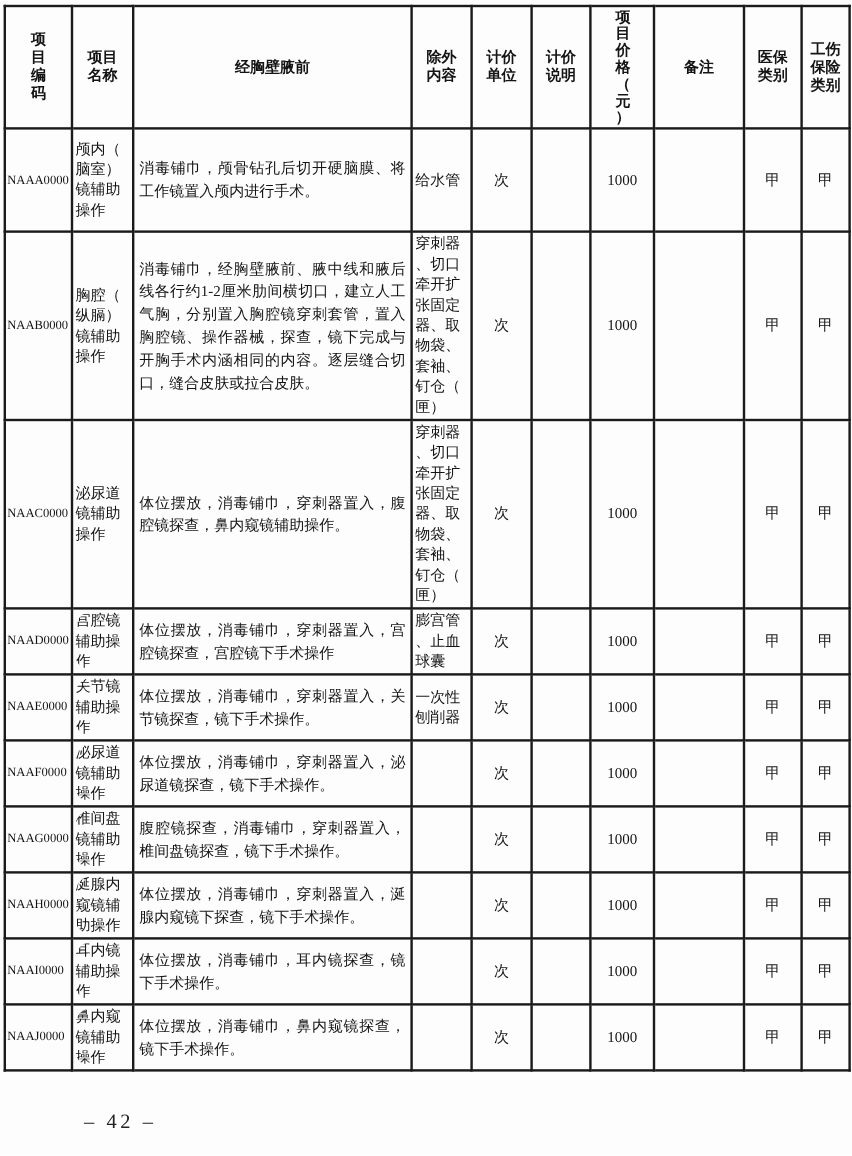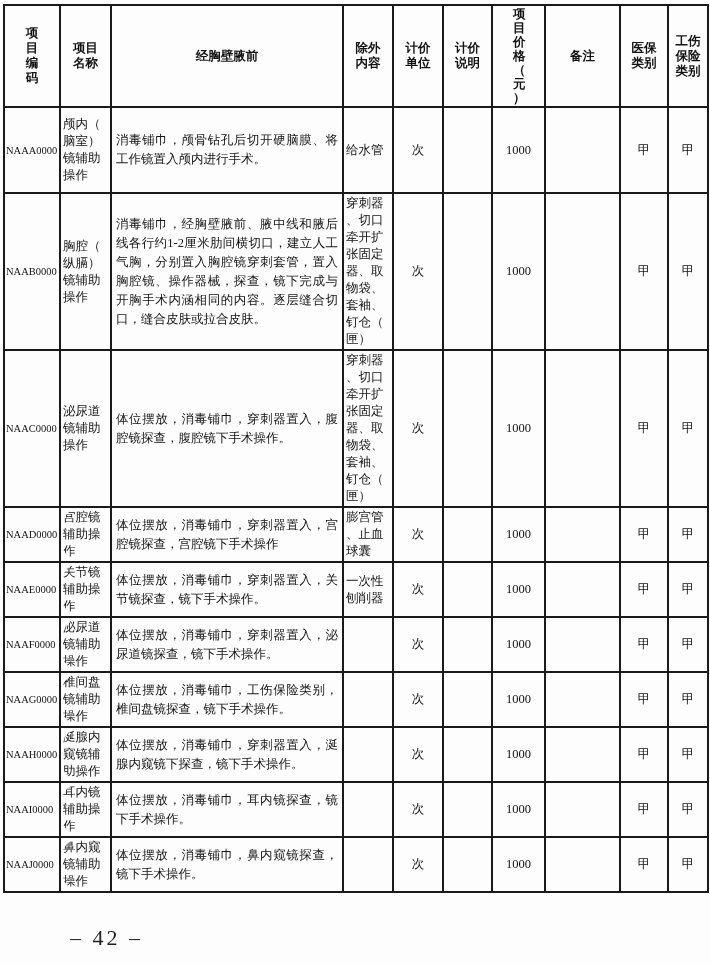--- a/index.html
+++ b/index.html
@@ -86,21 +86,21 @@
     line-break: anywhere;
     padding: 1px 2px;
   }
   td.c-unit, td.c-note, td.c-price, td.c-remark, td.c-ins, td.c-inj {
     text-align: center;
   }
   .page-footer {
     position: absolute;
     left: 70px;
     top: 925px;
-    font-size: 22px;
+    font-size: 17px;
     letter-spacing: 3px;
     color: #222;
     font-family: "Liberation Serif", "DejaVu Serif", serif;
     text-align: right;
   }
 </style>
 </head>
 <body>
 
 <div class="page">
@@ -156,21 +156,21 @@
       <td class="c-note"></td>
       <td class="c-price">1000</td>
       <td class="c-remark"></td>
       <td class="c-ins">甲</td>
       <td class="c-inj">甲</td>
     </tr>
 
     <tr class="r-157">
       <td class="c-code">NAAC0000</td>
       <td class="c-name">泌尿道镜辅助操作</td>
-      <td class="c-content">体位摆放，消毒铺巾，穿刺器置入，腹腔镜探查，腹腔镜下手术操作。</td>
+      <td class="c-content">体位摆放，消毒铺巾，穿刺器置入，腹腔镜探查，鼻内窥镜辅助操作。</td>
       <td class="c-excl">穿刺器、切口牵开扩张固定器、取物袋、套袖、钉仓（匣）</td>
       <td class="c-unit">次</td>
       <td class="c-note"></td>
       <td class="c-price">1000</td>
       <td class="c-remark"></td>
       <td class="c-ins">甲</td>
       <td class="c-inj">甲</td>
     </tr>
 
     <tr class="r-58">
@@ -208,21 +208,21 @@
       <td class="c-note"></td>
       <td class="c-price">1000</td>
       <td class="c-remark"></td>
       <td class="c-ins">甲</td>
       <td class="c-inj">甲</td>
     </tr>
 
     <tr class="r-58">
       <td class="c-code">NAAG0000</td>
       <td class="c-name">椎间盘镜辅助操作</td>
-      <td class="c-content">体位摆放，消毒铺巾，工伤保险类别，椎间盘镜探查，镜下手术操作。</td>
+      <td class="c-content">腹腔镜探查，消毒铺巾，穿刺器置入，椎间盘镜探查，镜下手术操作。</td>
       <td class="c-excl"></td>
       <td class="c-unit">次</td>
       <td class="c-note"></td>
       <td class="c-price">1000</td>
       <td class="c-remark"></td>
       <td class="c-ins">甲</td>
       <td class="c-inj">甲</td>
     </tr>
 
     <tr class="r-58">

